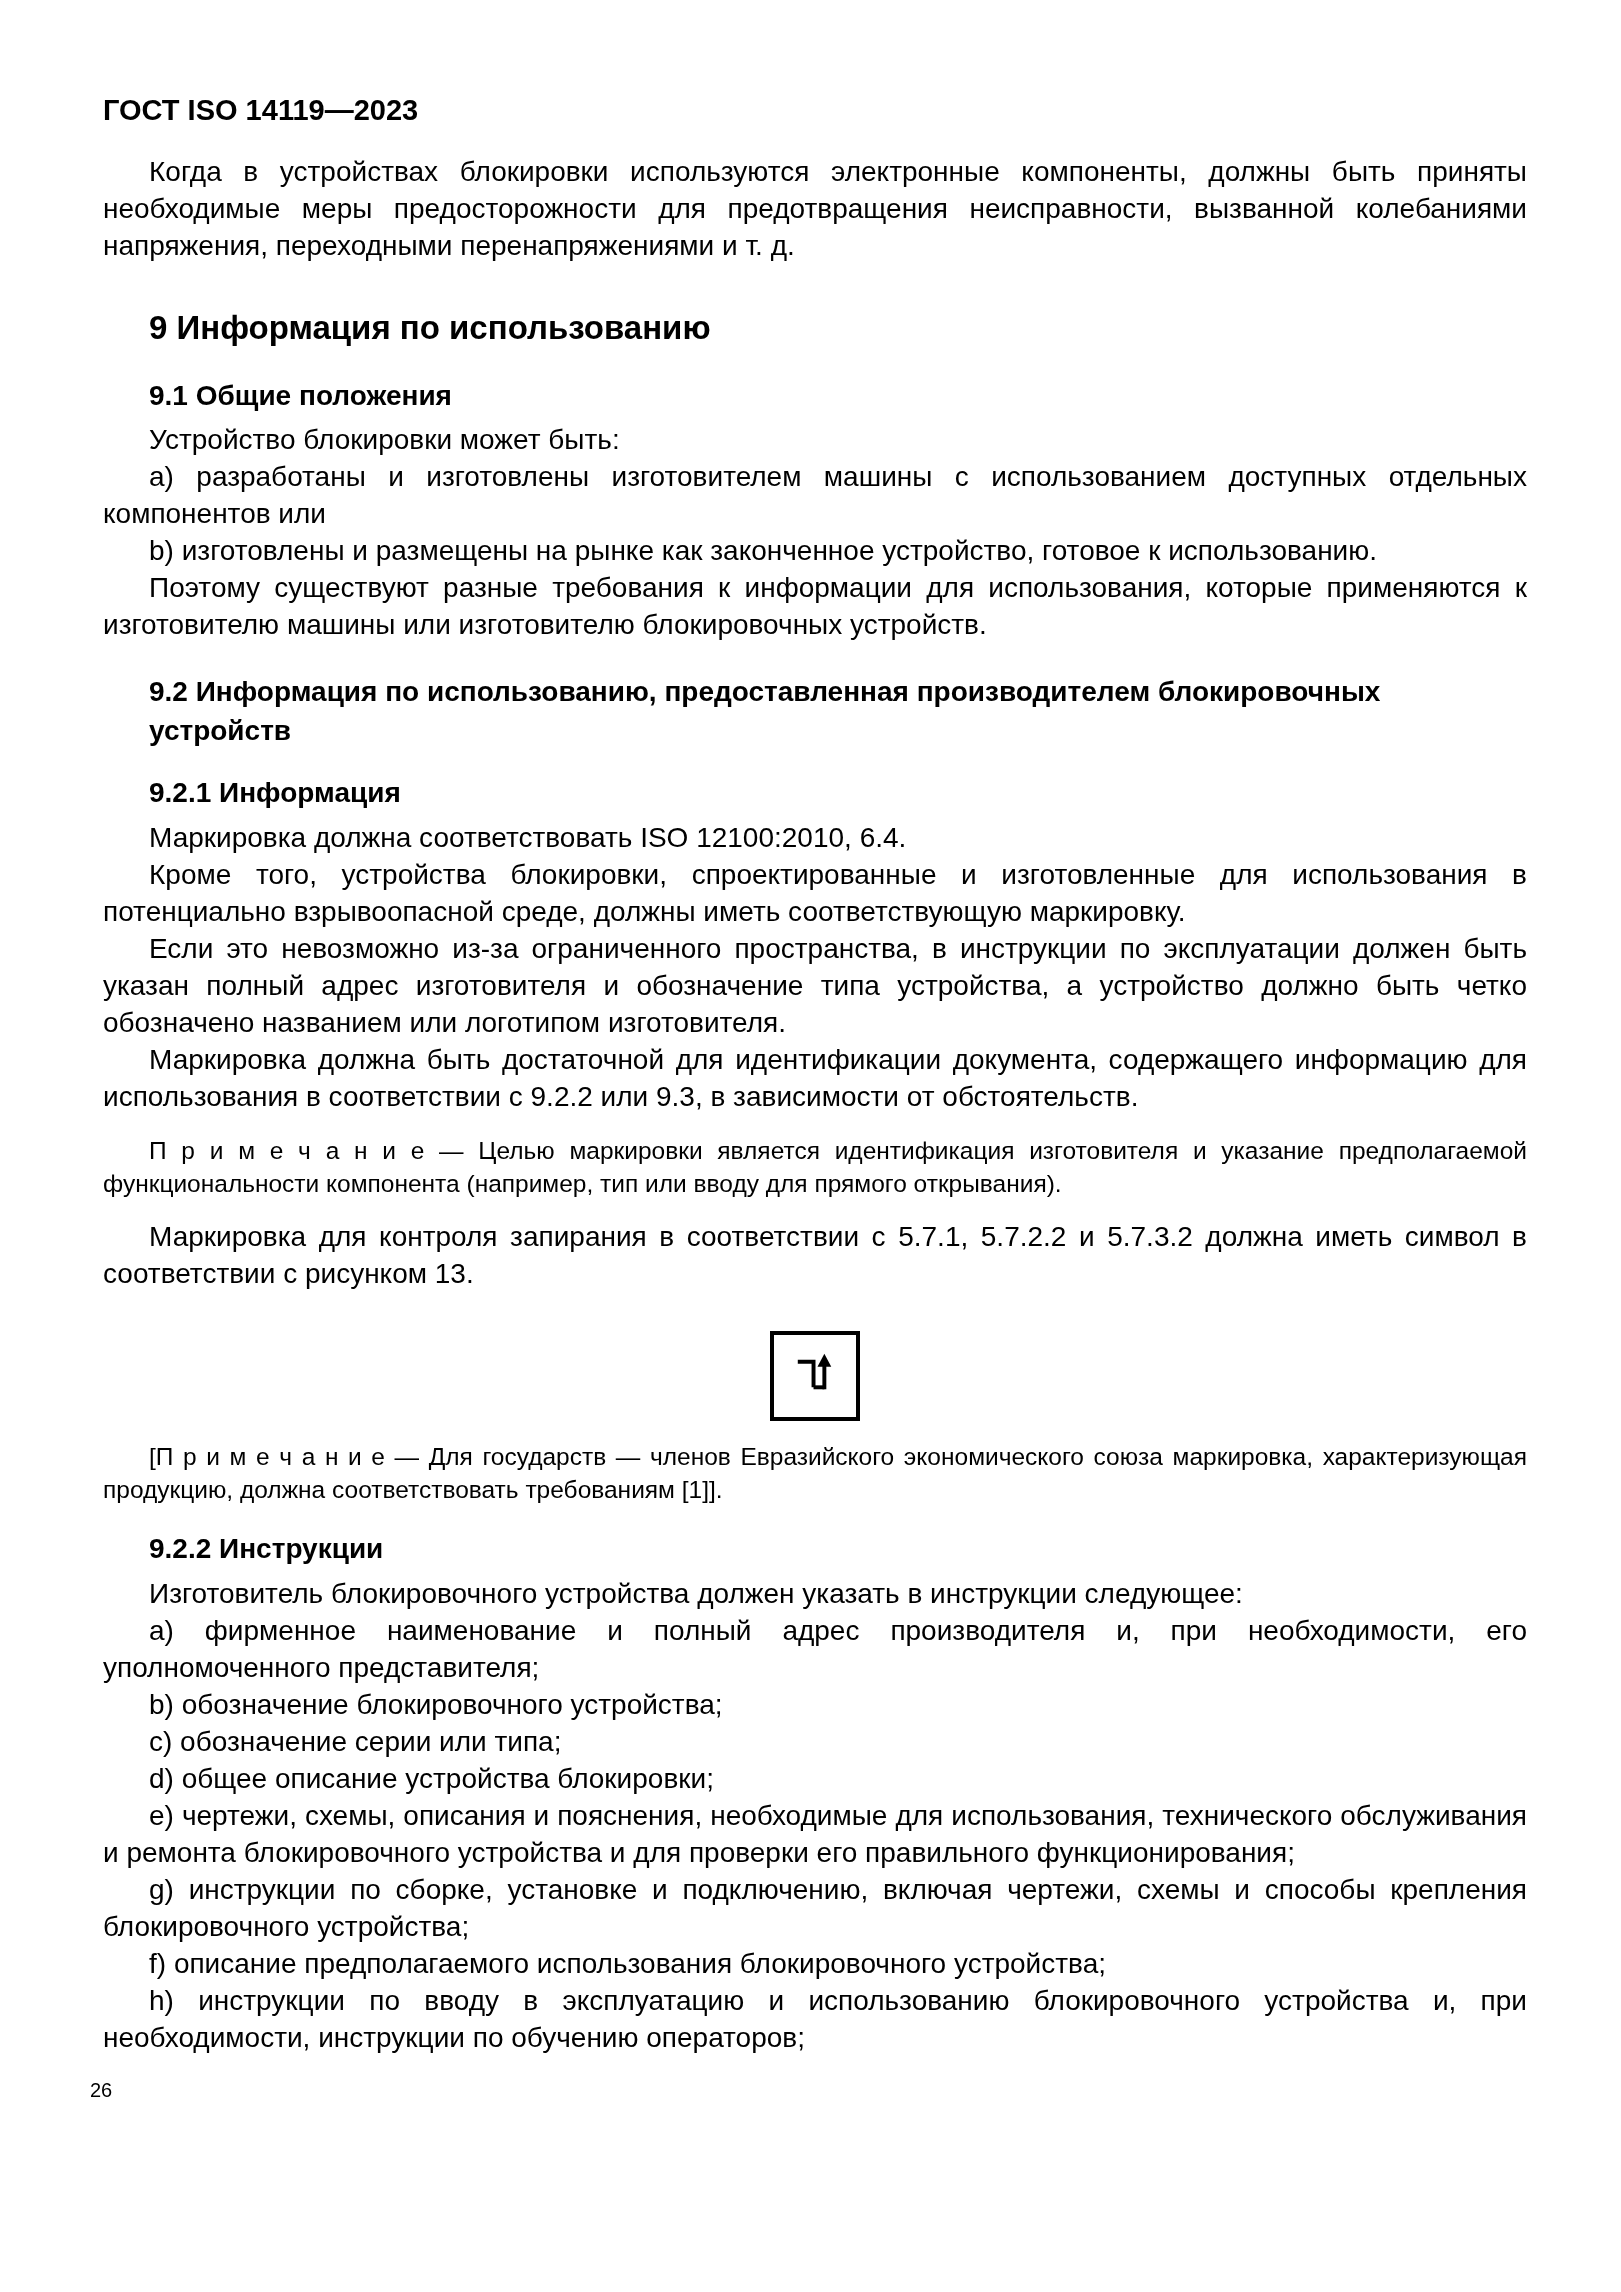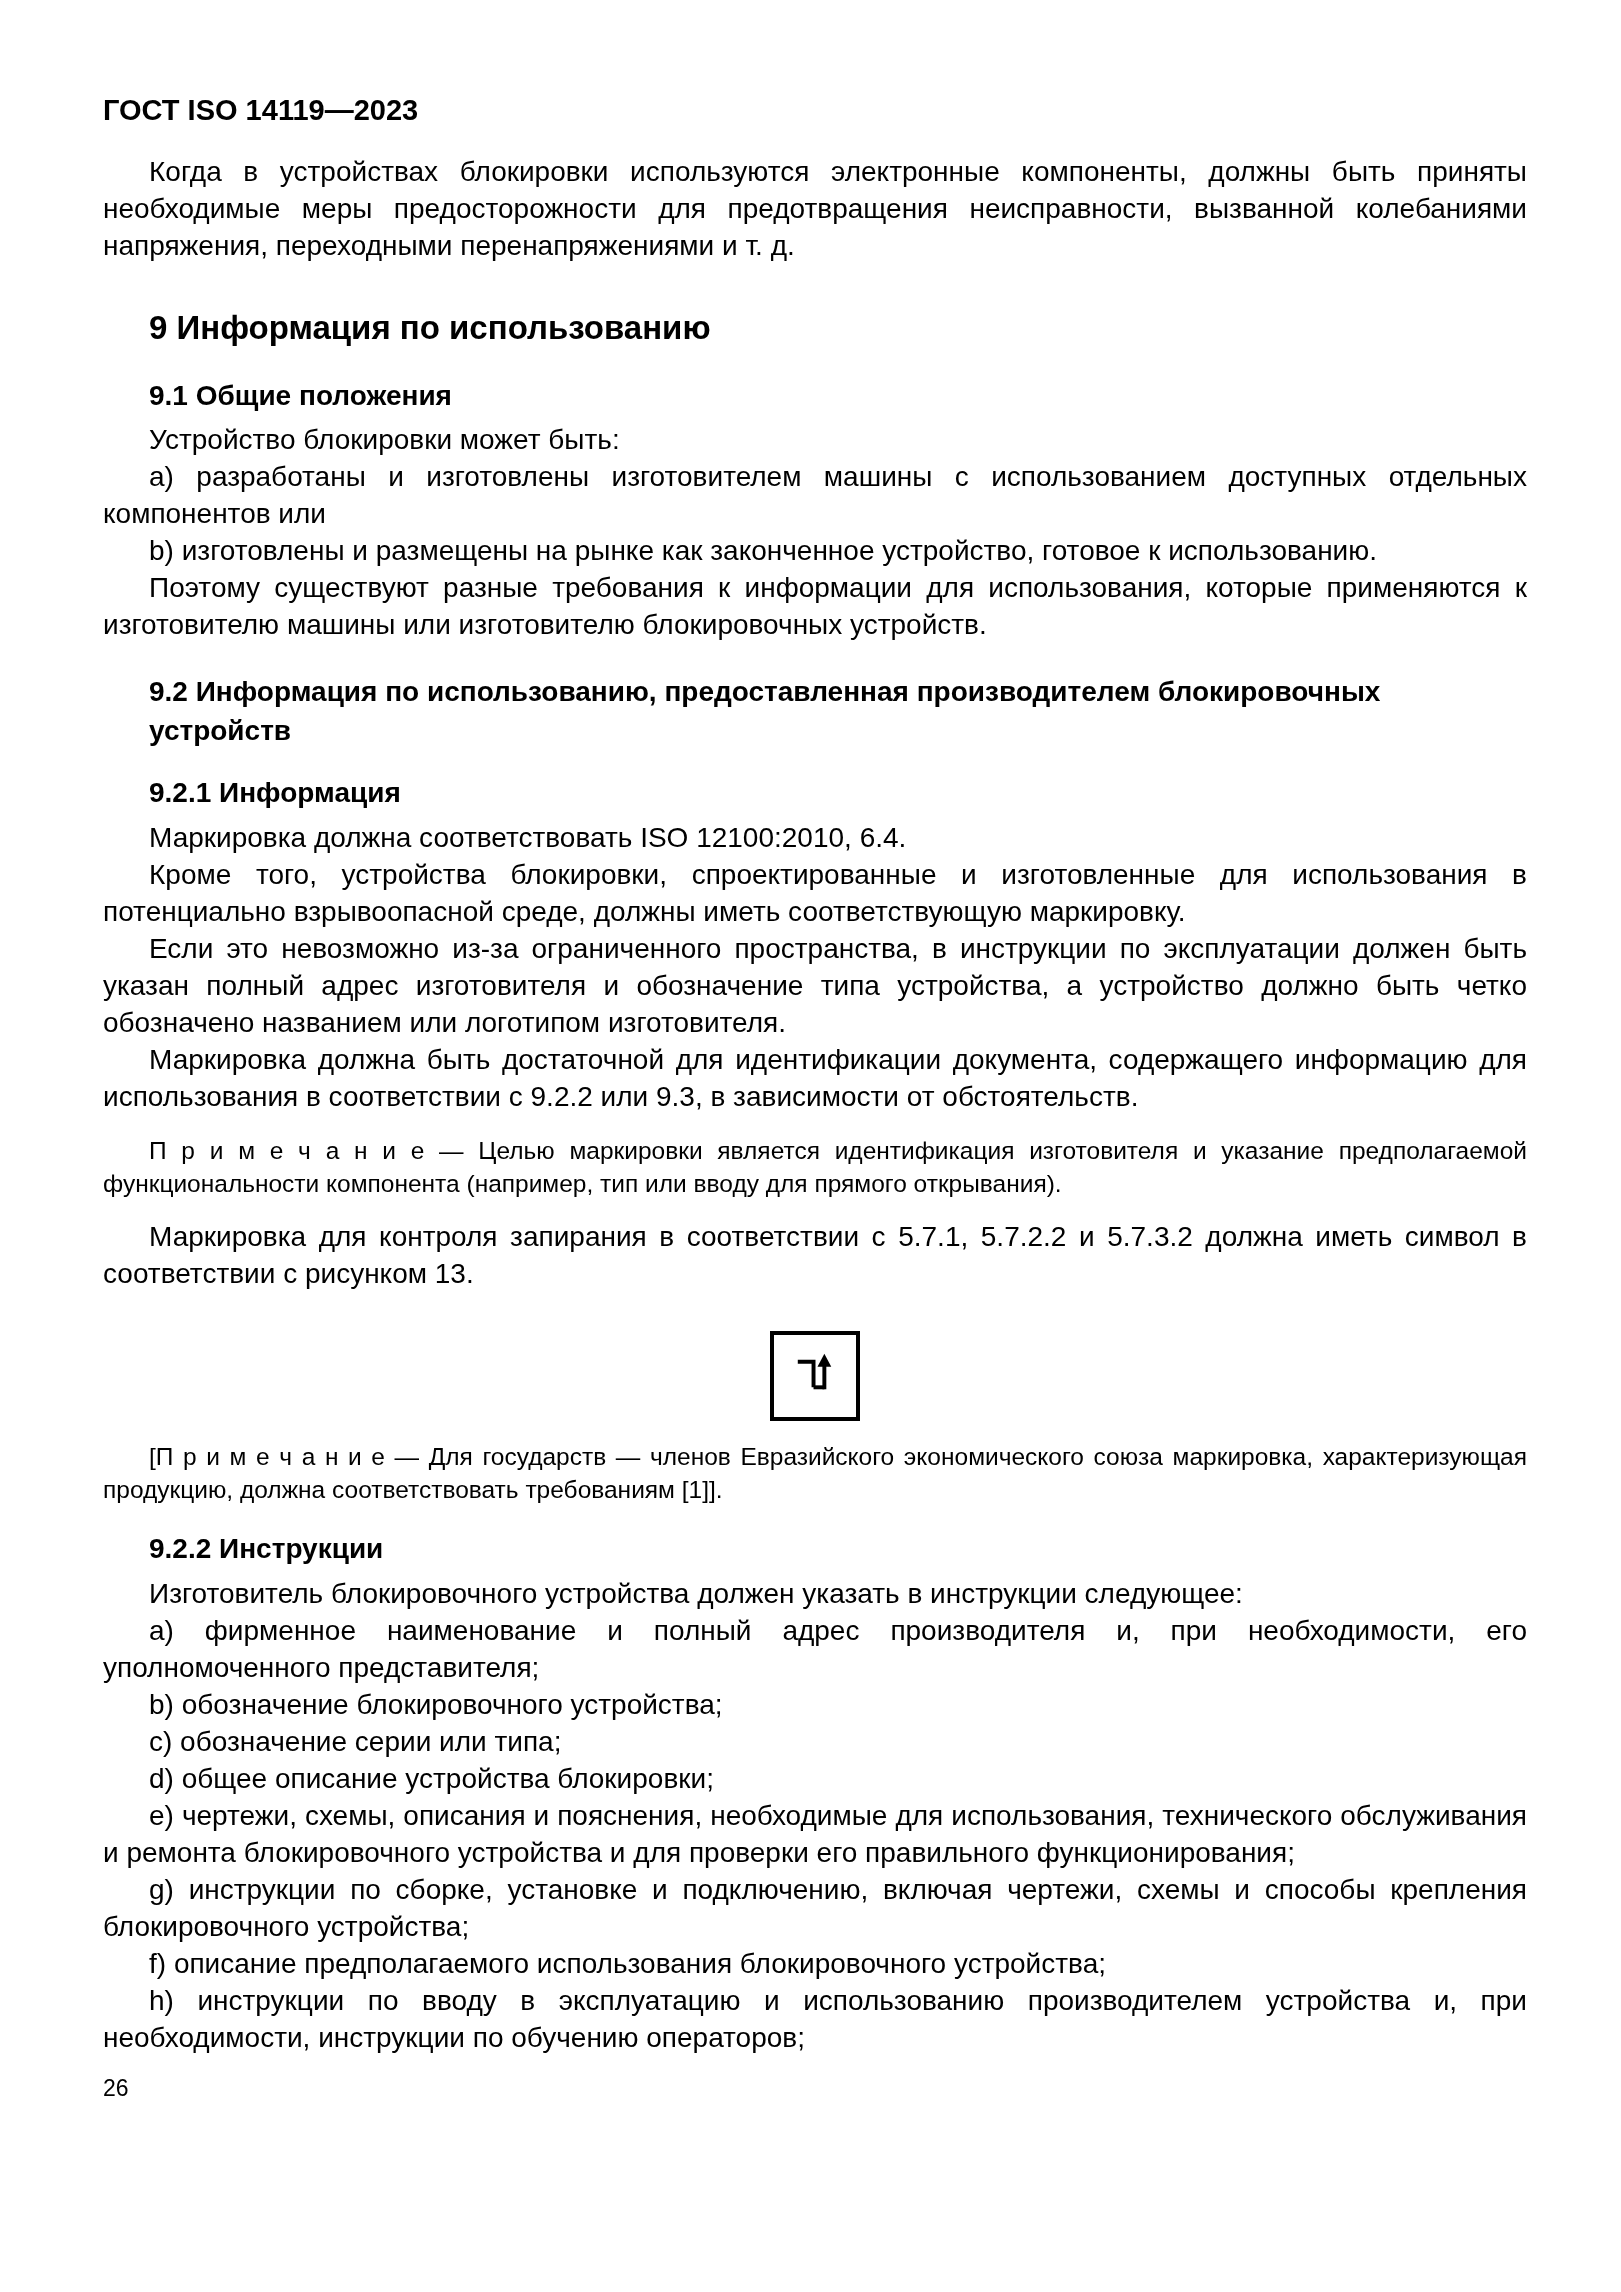--- a/index.html
+++ b/index.html
@@ -77,23 +77,23 @@
     font-size: 24.5px;
     line-height: 33px;
     text-align: center;
     margin: 33px 0 47px 0;
   }
   .note-bracket {
     margin: 25.5px 0 5.9px 0;
   }
   .doc-footer {
     position: absolute;
-    left: 103px;
+    left: 90px;
     bottom: 110px;
-    font-size: 23px;
+    font-size: 20px;
   }
 </style>
 </head>
 <body>
 
 <div class="page">
 
   <div class="doc-header">ГОСТ ISO 14119—2023</div>
 
   <p class="body">Когда в устройствах блокировки используются электронные компоненты, должны быть приняты необходимые меры предосторожности для предотвращения неисправности, вызванной колебаниями напряжения, переходными перенапряжениями и т. д.</p>
@@ -134,18 +134,18 @@
 
   <div class="h-sub">9.2.2 Инструкции</div>
   <p class="body">Изготовитель блокировочного устройства должен указать в инструкции следующее:</p>
   <p class="body">а) фирменное наименование и полный адрес производителя и, при необходимости, его уполномоченного представителя;</p>
   <p class="body">b) обозначение блокировочного устройства;</p>
   <p class="body">c) обозначение серии или типа;</p>
   <p class="body">d) общее описание устройства блокировки;</p>
   <p class="body">e) чертежи, схемы, описания и пояснения, необходимые для использования, технического обслуживания и ремонта блокировочного устройства и для проверки его правильного функционирования;</p>
   <p class="body">g) инструкции по сборке, установке и подключению, включая чертежи, схемы и способы крепления блокировочного устройства;</p>
   <p class="body">f) описание предполагаемого использования блокировочного устройства;</p>
-  <p class="body">h) инструкции по вводу в эксплуатацию и использованию производителем устройства и, при необходимости, инструкции по обучению операторов;</p>
+  <p class="body">h) инструкции по вводу в эксплуатацию и использованию блокировочного устройства и, при необходимости, инструкции по обучению операторов;</p>
 
   <div class="doc-footer">26</div>
 
 </div>
 
 
 </body></html>

